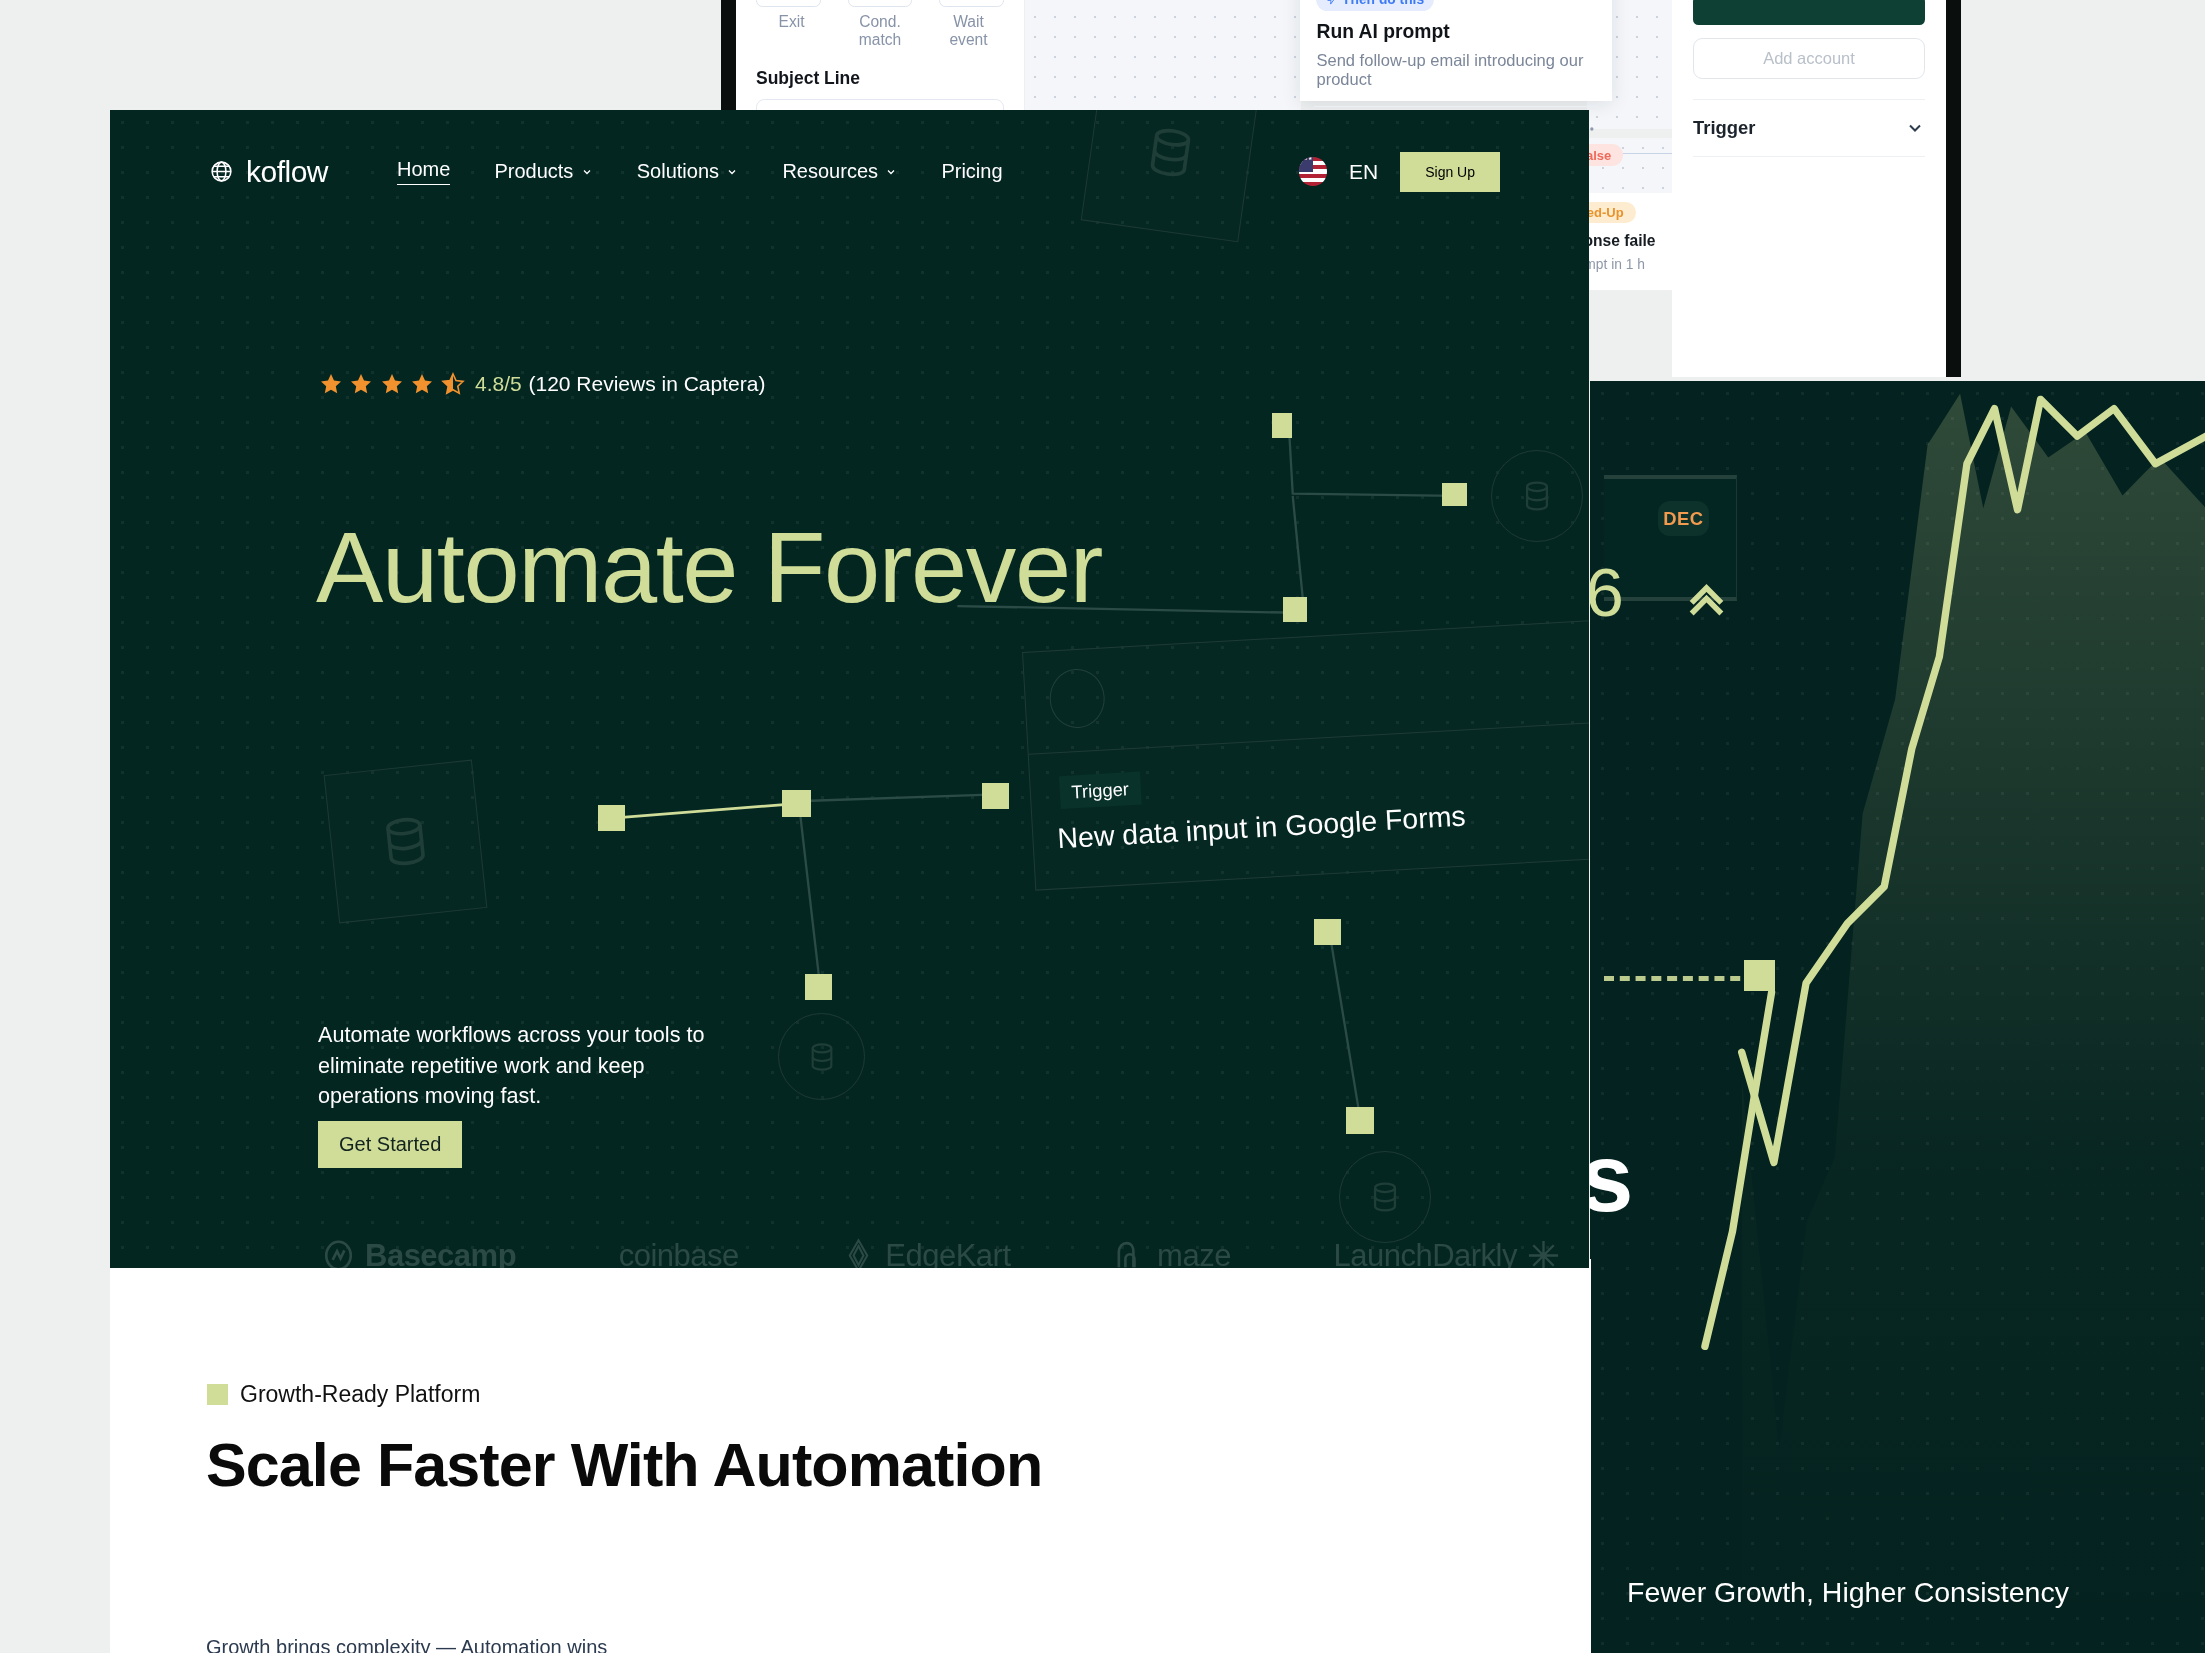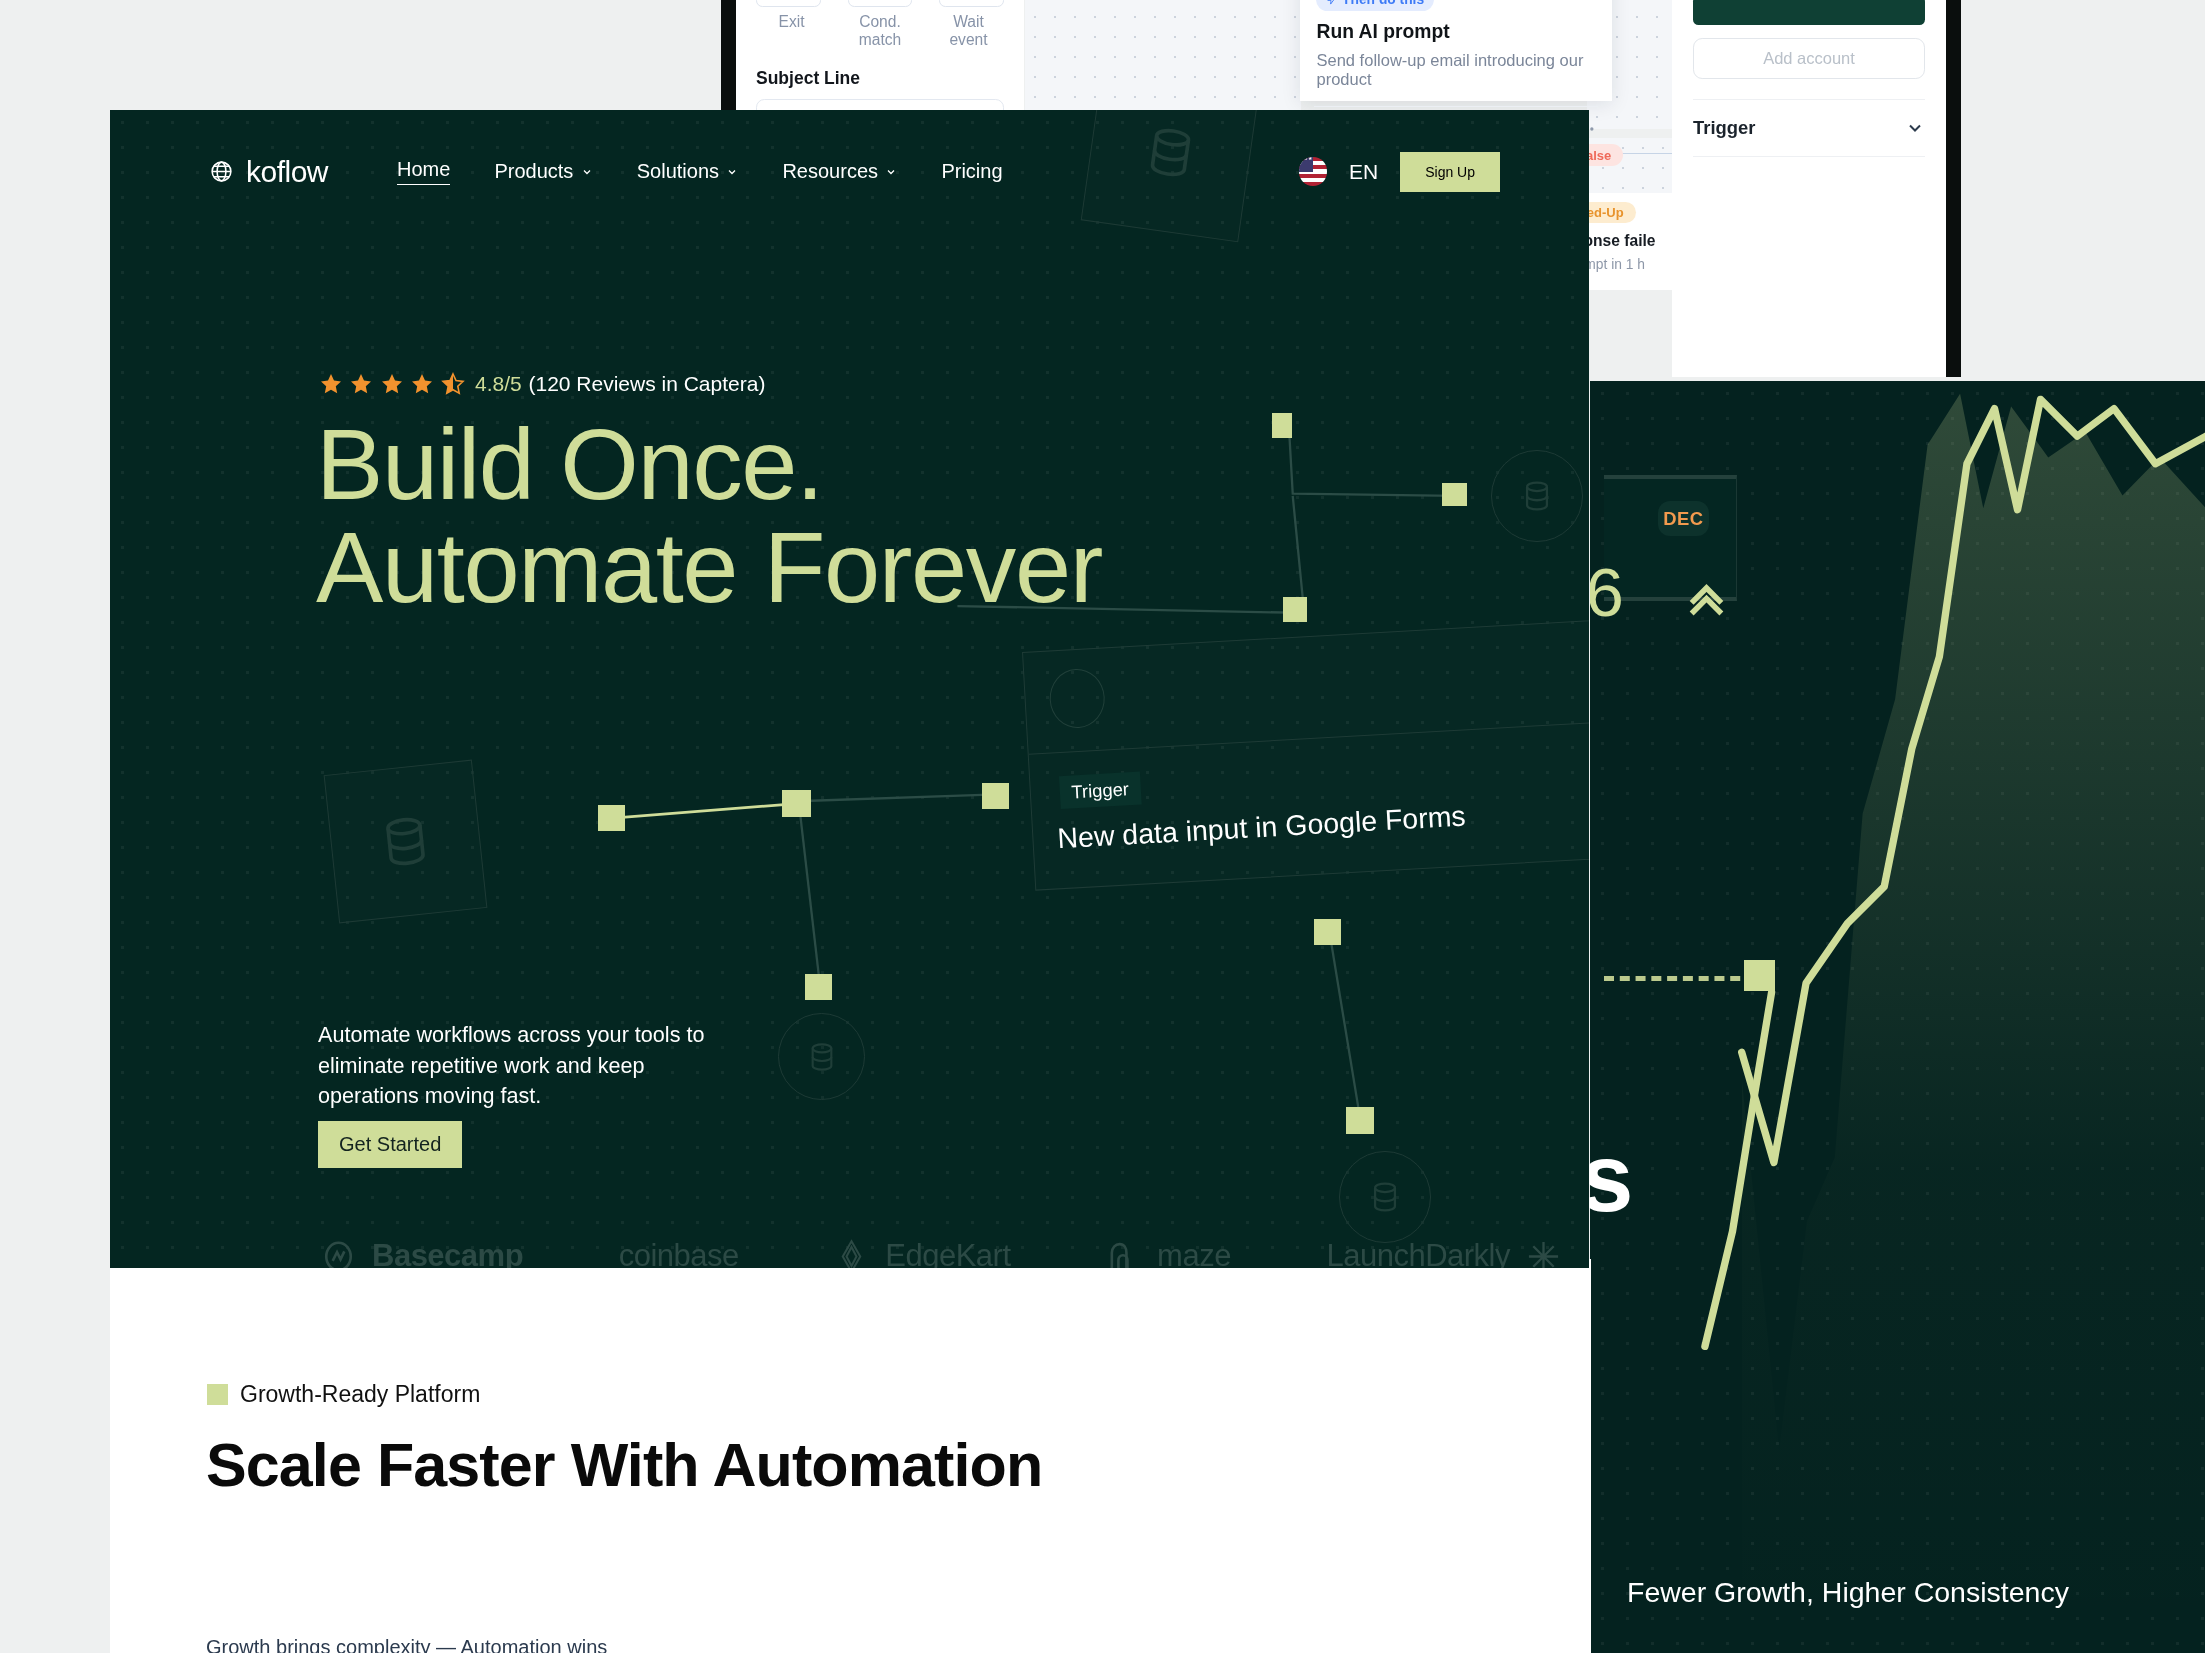--- a/index.html
+++ b/index.html
@@ -212,21 +212,21 @@
     position:absolute; left:208px; top:1011px;
     background:#cfdd99; color:#13231f; font-size:20px; border:none;
     padding:12px 21px; cursor:pointer; font-family:inherit;
   }
 
   .logos {
     position:absolute; left:211px; top:1128px; width:1240px;
     display:flex; align-items:center; justify-content:space-between;
     color:#2c4a45;
   }
-  .logo-item { display:flex; align-items:center; gap:16px; font-size:31px; font-weight:700; letter-spacing:-0.5px; }
+  .logo-item { display:flex; align-items:flex-start; gap:9px; font-size:31px; font-weight:700; letter-spacing:-0.5px; }
   .logo-item.light { font-weight:400; }
   .logo-ico { width:35px; height:35px; flex:none; }
 
   
   .white-sec {
     position:absolute; left:110px; top:1268px; width:1479px; height:386px;
     background:#ffffff;
   }
   .eyebrow { position:absolute; left:97px; top:113px; display:flex; align-items:center; gap:12px; }
   .eyebrow .sqm { width:21px; height:21px; background:#cfdd99; }
@@ -484,21 +484,21 @@
         <svg class="star" viewBox="0 0 24 24" fill="none" stroke="currentColor" stroke-width="1.6">
           <path d="M12 2l3 6.6 7 .8-5.2 4.8 1.4 7L12 17.7 5.8 21.2l1.4-7L2 9.4l7-.8z"></path>
           <path d="M12 2v15.7L5.8 21.2l1.4-7L2 9.4l7-.8z" fill="currentColor" stroke="none"></path>
         </svg>
       </div>
       <span class="rate-num">4.8/5</span>
       <span class="rate-txt">(120 Reviews in Captera)</span>
     </div>
 
     <h1 class="headline">
-      <span>Build Once.</span><br>
+      <br>
       <span>Automate Forever</span>
     </h1>
 
     <p class="sub">Automate workflows across your tools to eliminate repetitive work and keep operations moving fast.</p>
     <button class="cta">Get Started</button>
 
     <div class="logos">
       <div class="logo-item">
         <svg class="logo-ico" viewBox="0 0 24 24" fill="none" stroke="currentColor" stroke-width="1.8">
           <ellipse cx="12" cy="12" rx="8.4" ry="9.4"></ellipse>

